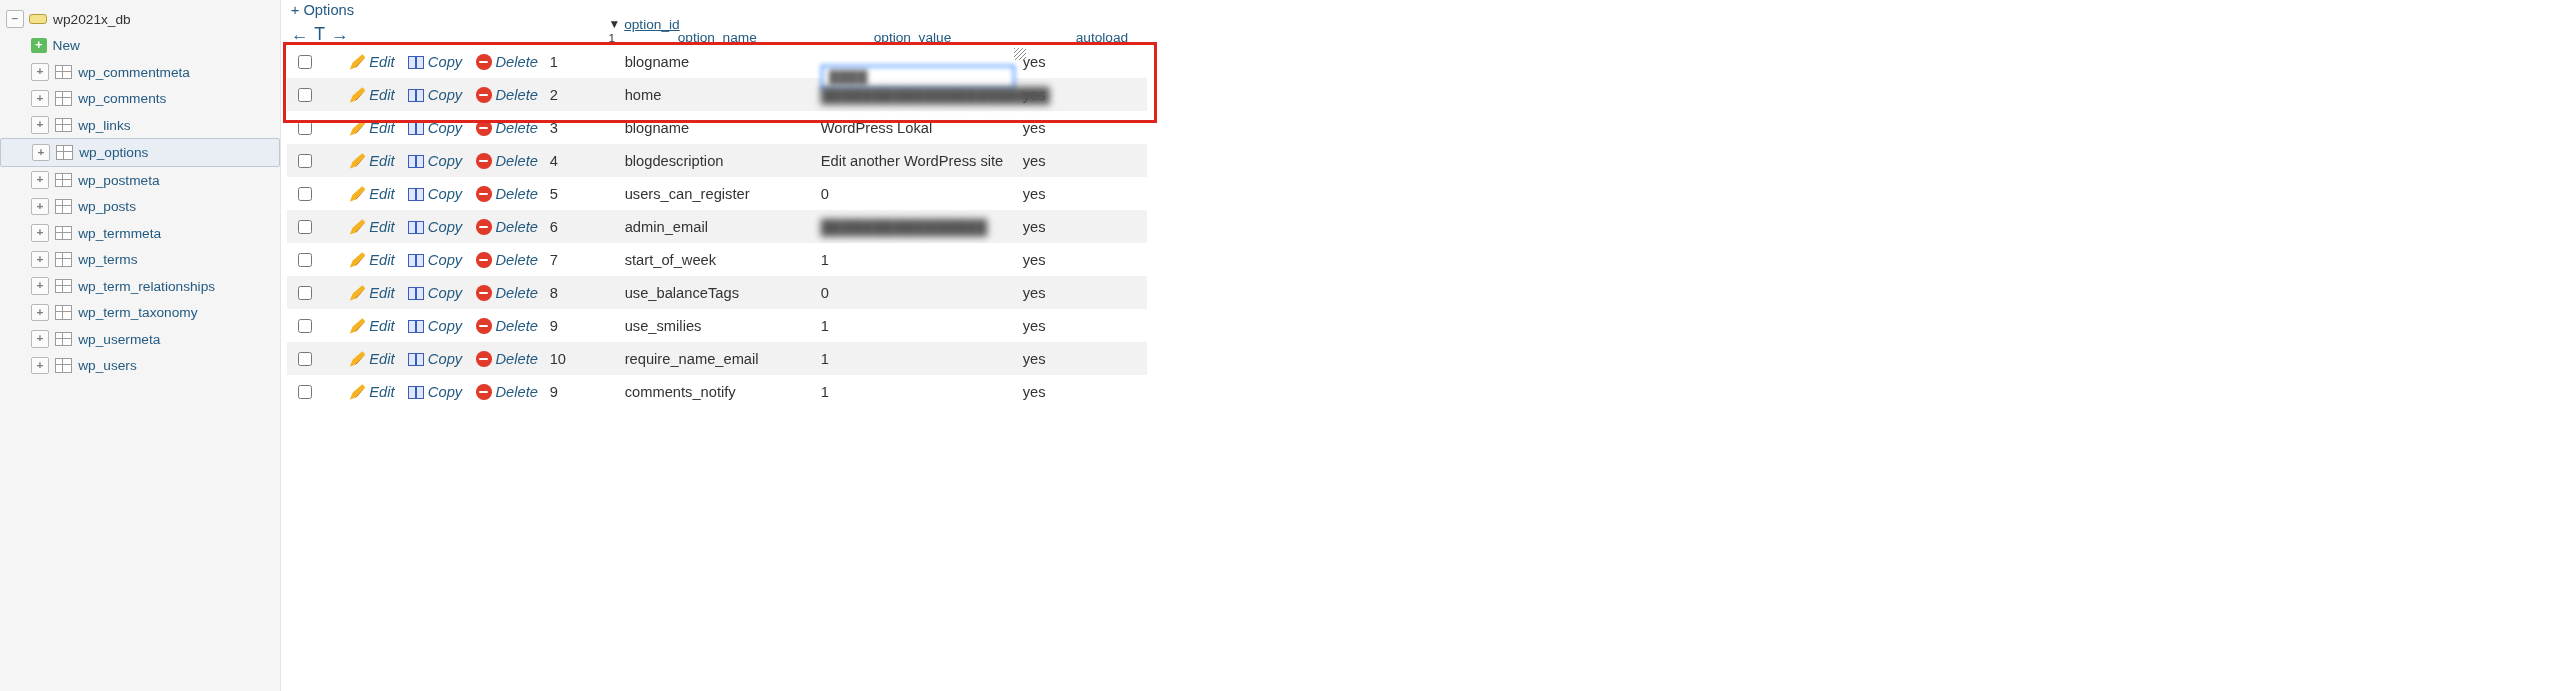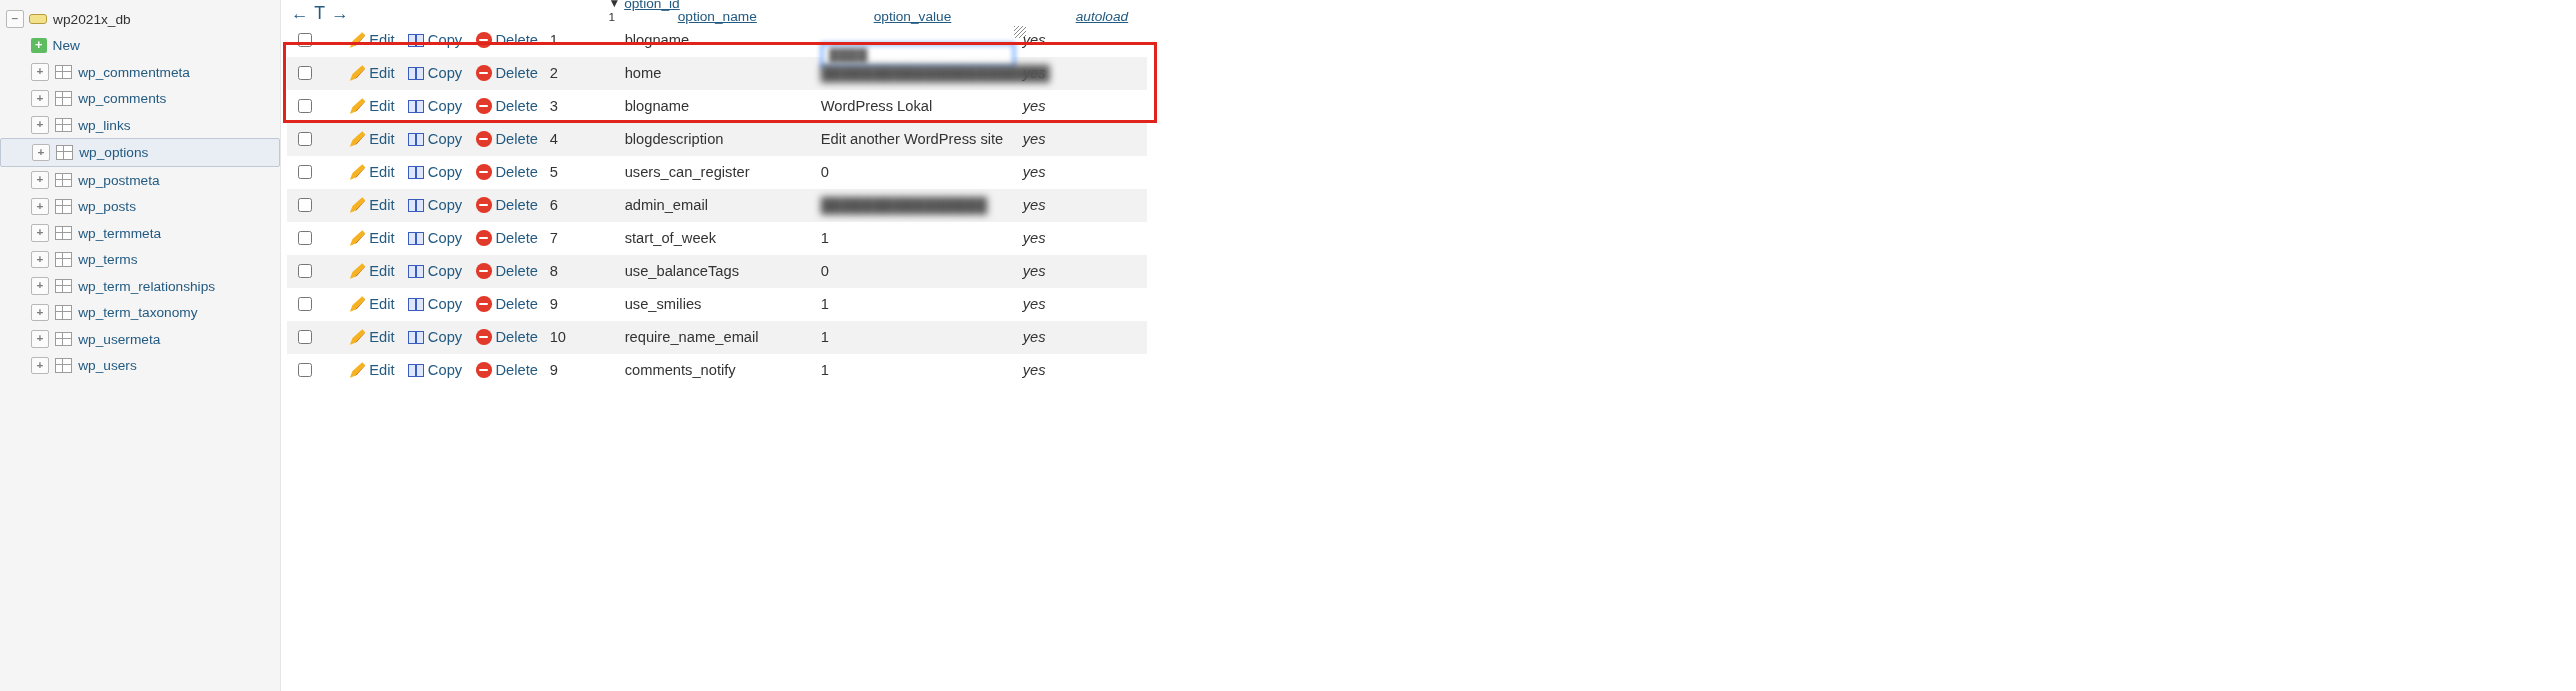--- a/index.html
+++ b/index.html
@@ -126,25 +126,25 @@
   .row:nth-child(odd)  { background: #ffffff; }
   .hrow {
     display: flex;
     align-items: flex-end;
     background: #fff;
     font-weight: 400;
     height: 23.6px;
   }
 
   .c-chk    { width: 35px; display:flex; align-items:center; justify-content:center; }
-  .c-actions{ width: 216px; display:flex; align-items:center; gap: 13.7px; justify-content:flex-end; padding-right: 7.9px;}
+  .c-actions{ width: 216px; display:flex; align-items:center; gap: 13.7px; justify-content:flex-end; padding-right: 7.9px; font-style: italic;}
   .c-id     { width: 75px;  padding-left: 3.9px;}
   .c-name   { width: 196px; }
   .c-value  { width: 202px; position:relative; }
-  .c-auto   { width: 71px; font-style: italic;  }
+  .c-auto   { width: 71px;  }
 
   .th { color: #235a81; text-decoration: underline; cursor: pointer; white-space:nowrap;}
   .th-gap { width: 251px; }
   .th-sort { padding-left: 5.9px; color:#333; font-size: 11.8px; }
 
   .act { display: inline-flex; align-items: center; gap: 3.9px; color: #235a81; cursor: pointer; }
   .edit-ico {
     width: 15.7px; height: 15.7px;
     display:inline-block;
     position:relative;
@@ -273,20 +273,23 @@
         <li class="child">
           <span class="sq">+</span>
           <span class="table-ico"></span>
           <span>wp_users</span>
         </li>
       </ul>
   </div>
 
   <div class="main main-wrap">
 
+    <div class="options-bar">
+      <span>+ Options</span>
+    </div>
 
     <div class="hrow">
       <div class="sortarrows">
         <span>←</span>
         <span>T</span>
         <span>→</span>
       </div>
       <div class="th-gap"></div>
       <span style="width:75px; display:flex; gap:3.9px; padding-left:3.9px;">
         <span class="th-sort">▼  1</span>

